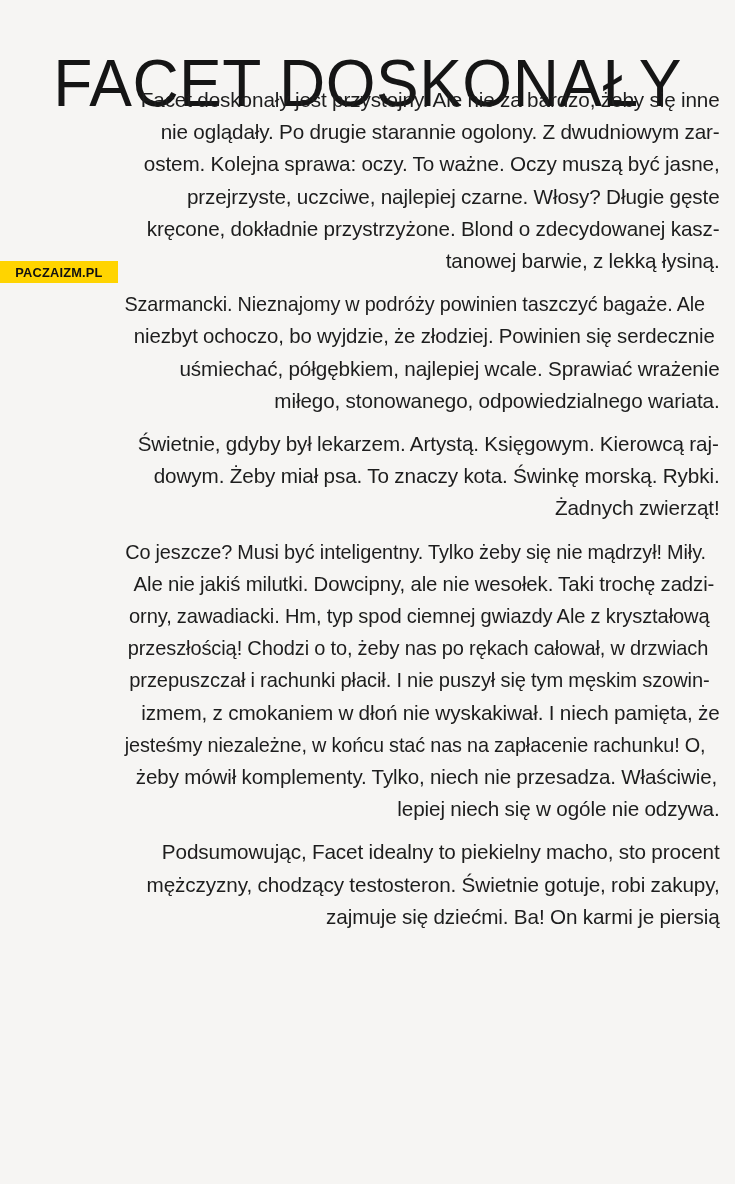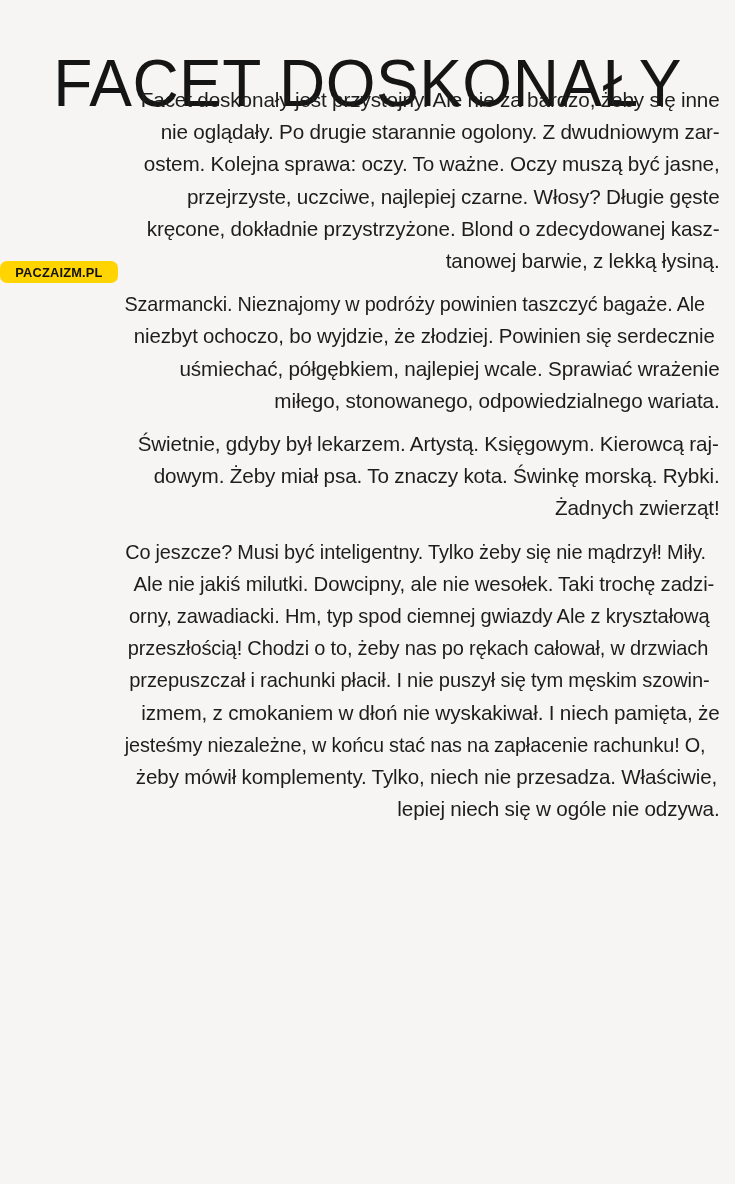--- a/index.html
+++ b/index.html
@@ -76,21 +76,20 @@
   .watermark {
     position: absolute;
     left: 0;
     top: 261px;
     width: 118px;
     height: 22px;
     background: #ffd400;
     display: flex;
     align-items: center;
     justify-content: center;
-    border-radius: 7px;
   }
   .watermark span {
     font-family: "Liberation Sans Narrow", "Liberation Sans", sans-serif;
     font-weight: bold;
     font-size: 13.5px;
     letter-spacing: 0.2px;
     color: #111111;
     transform: scaleX(0.95);
   }
 </style>
@@ -125,19 +124,24 @@
         <span class="ln" style="transform: scaleX(0.9468);">Co jeszcze? Musi być inteligentny. Tylko żeby się nie mądrzył! Miły.</span>
         <span class="ln" style="transform: scaleX(0.9701);">Ale nie jakiś milutki. Dowcipny, ale nie wesołek. Taki trochę zadzi-</span>
         <span class="ln" style="transform: scaleX(0.957);">orny, zawadiacki. Hm, typ spod ciemnej gwiazdy Ale z kryształową</span>
         <span class="ln" style="transform: scaleX(0.9531);">przeszłością! Chodzi o to, żeby nas po rękach całował, w drzwiach</span>
         <span class="ln" style="transform: scaleX(0.957);">przepuszczał i rachunki płacił. I nie puszył się tym męskim szowin-</span>
         <span class="ln">izmem, z cmokaniem w dłoń nie wyskakiwał. I niech pamięta, że</span>
         <span class="ln" style="transform: scaleX(0.9455);">jesteśmy niezależne, w końcu stać nas na zapłacenie rachunku! O,</span>
         <span class="ln" style="transform: scaleX(0.9782);">żeby mówił komplementy. Tylko, niech nie przesadza. Właściwie,</span>
         <span class="ln">lepiej niech się w ogóle nie odzywa.</span>
       </p>
+    <p class="para">
+        <span class="ln">Podsumowując, Facet idealny to piekielny macho, sto procent</span>
+        <span class="ln">mężczyzny, chodzący testosteron. Świetnie gotuje, robi zakupy,</span>
+        <span class="ln">zajmuje się dziećmi. Ba! On karmi je piersią</span>
+      </p>
   </div>
 
   <div class="watermark">
     <span>PACZAIZM.PL</span>
   </div>
 
 </div>
 
 </body></html>

